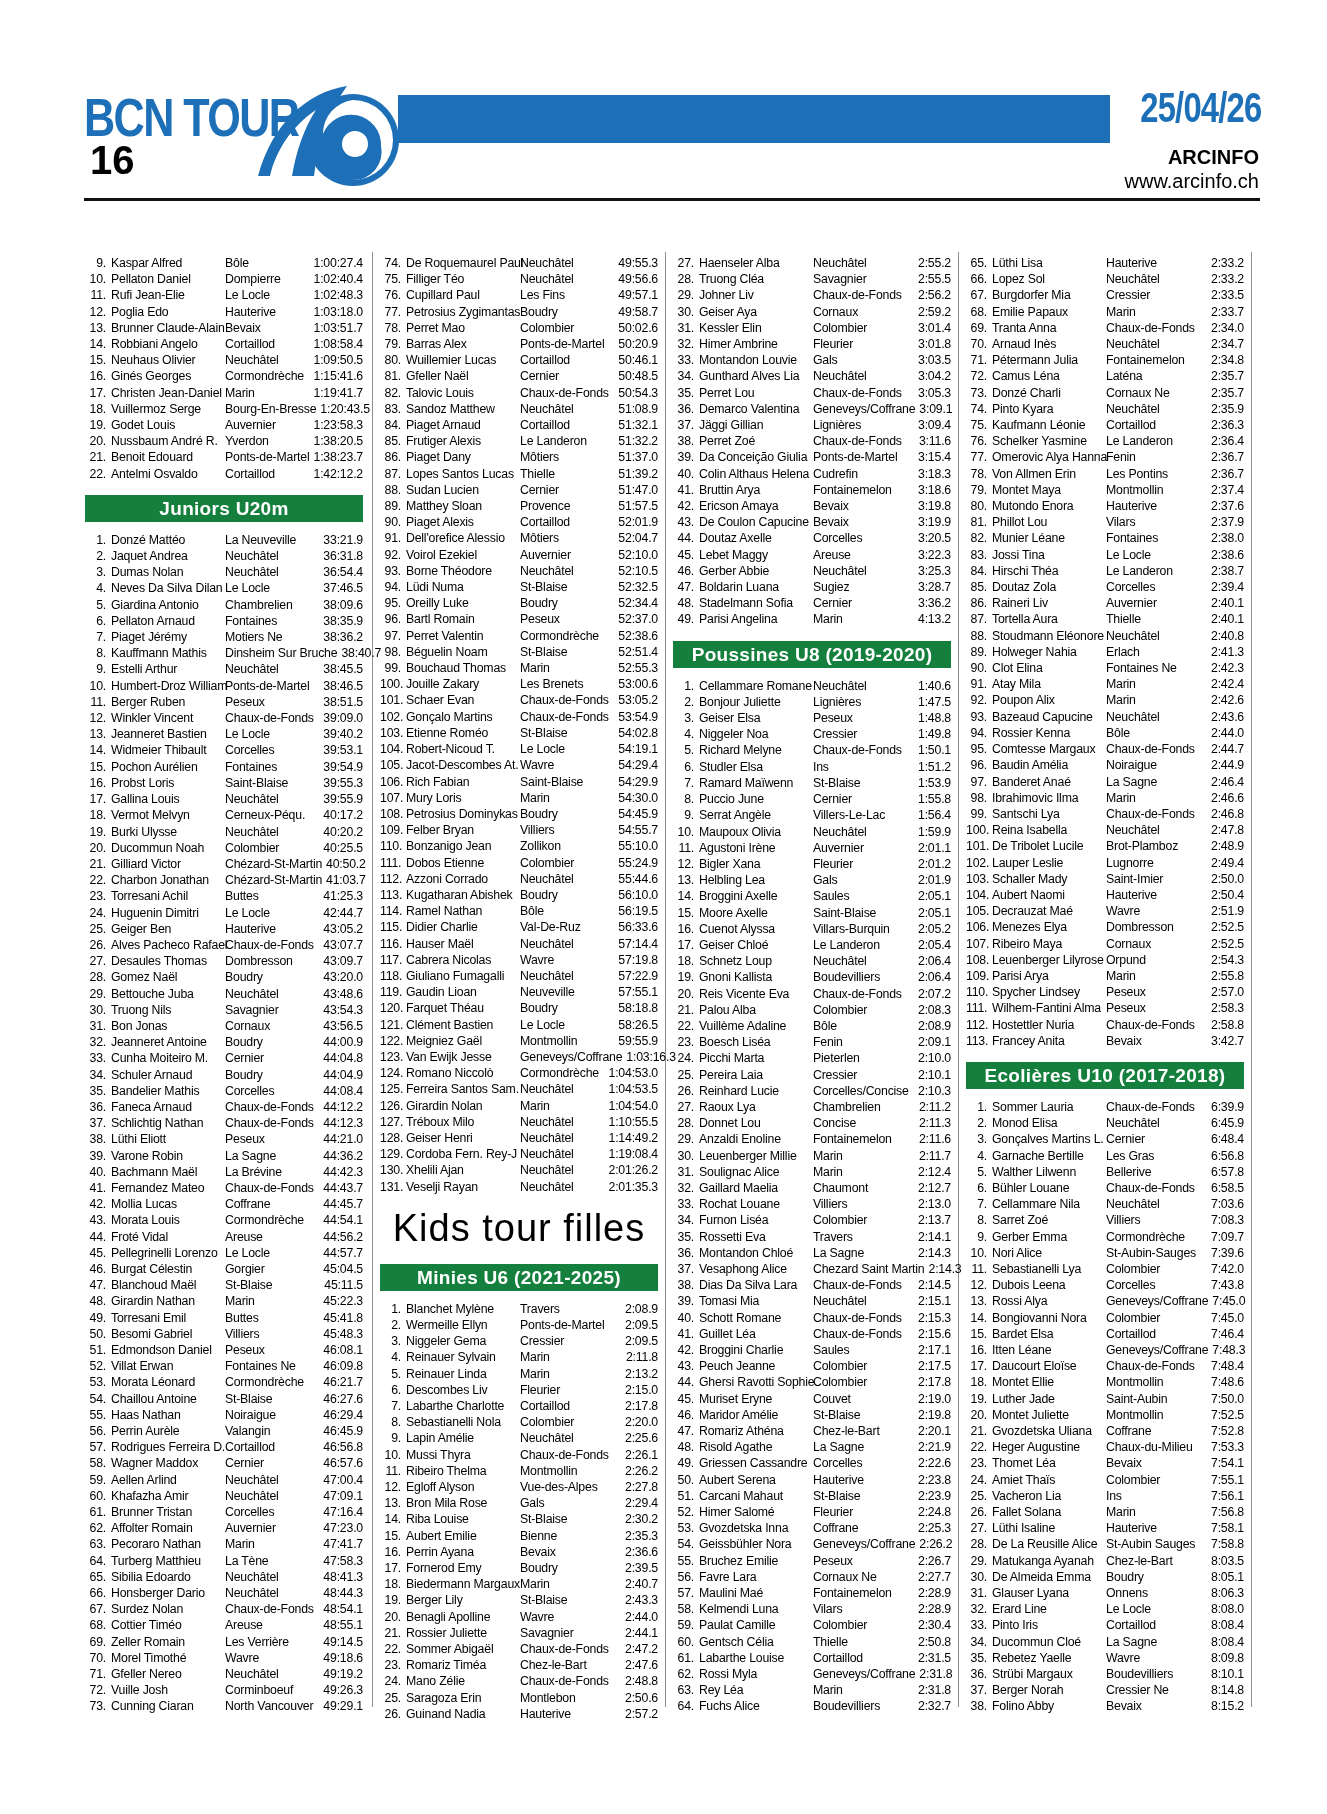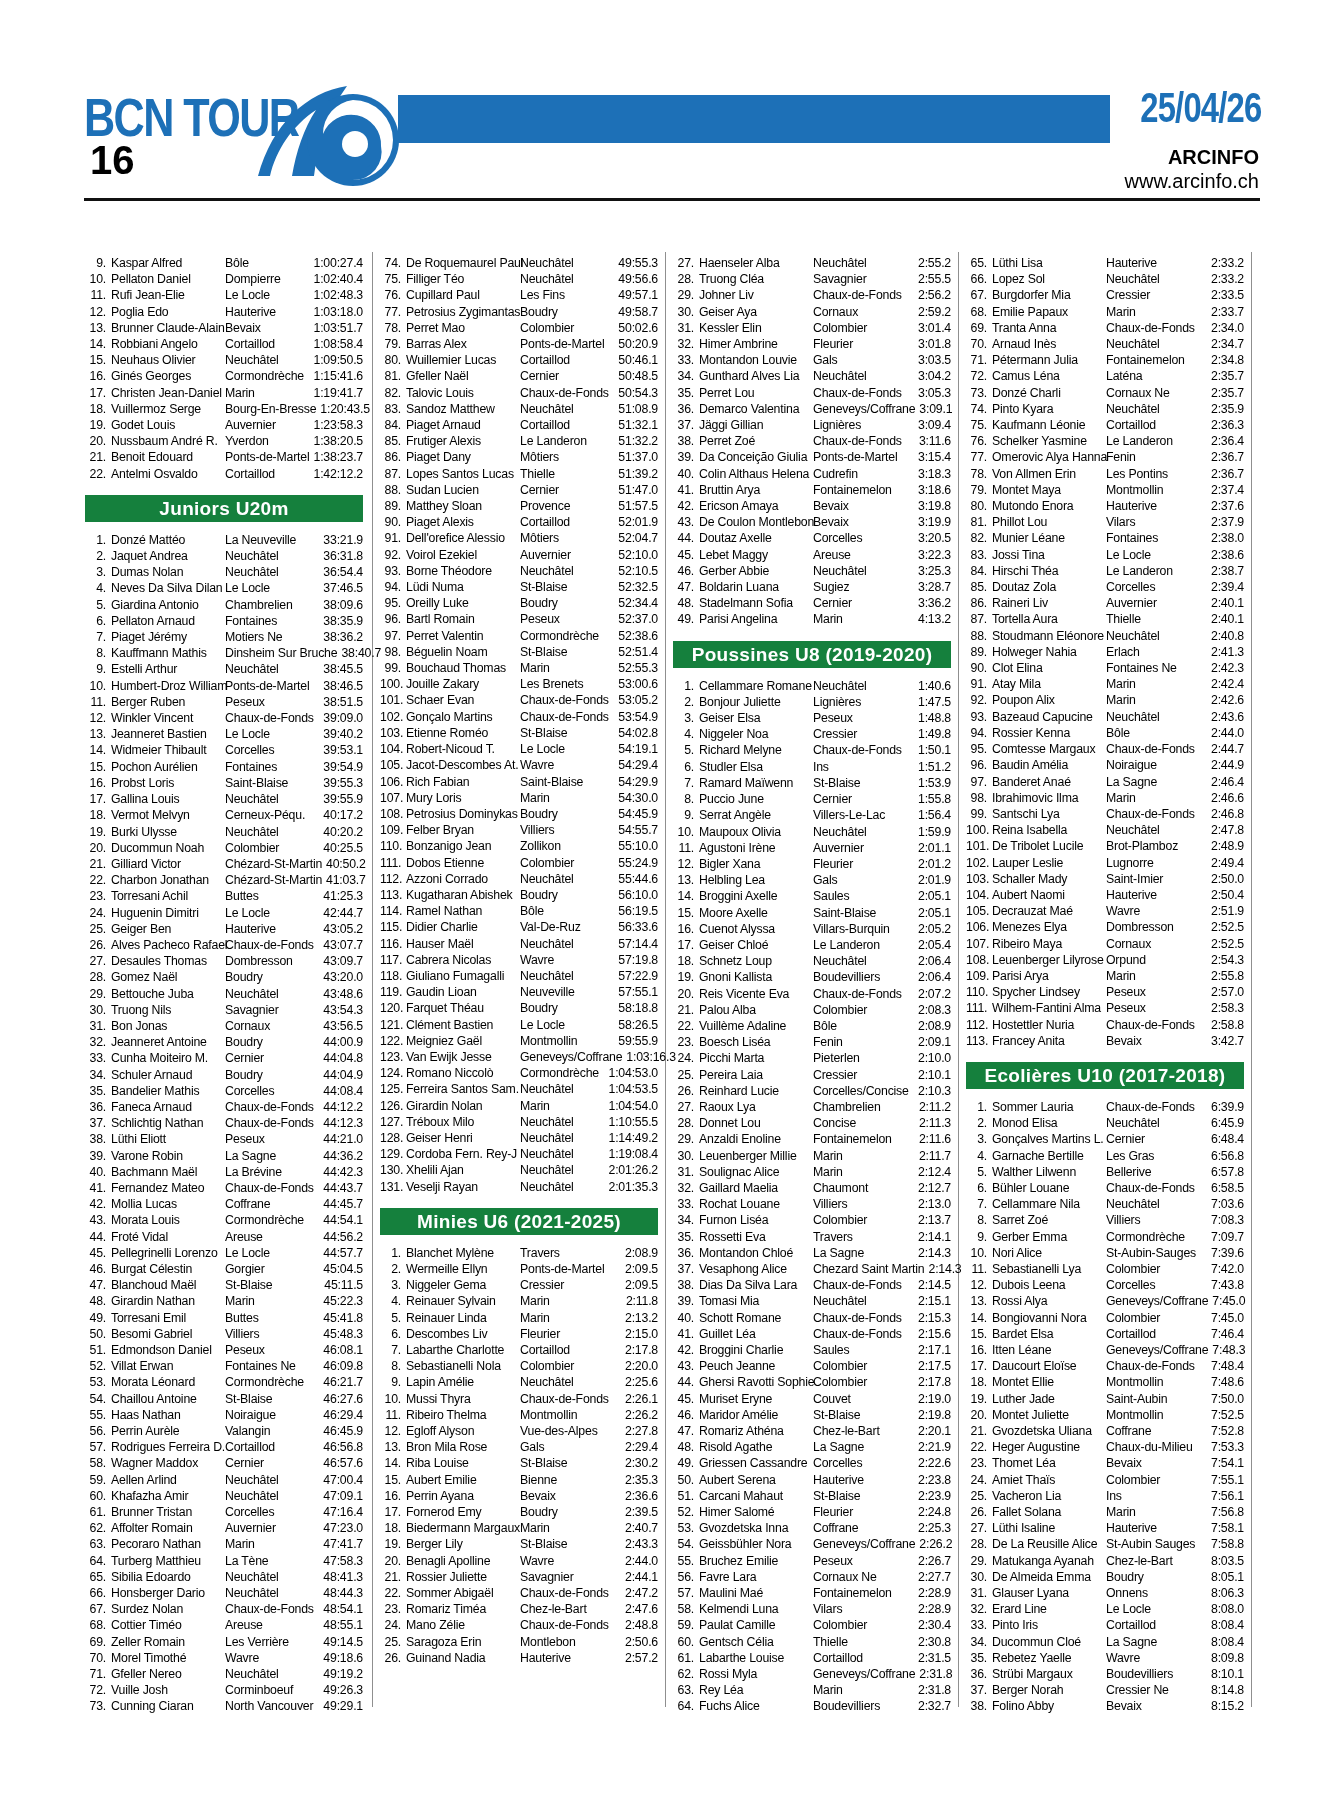--- a/index.html
+++ b/index.html
@@ -935,20 +935,21 @@
         <span class="name">Xhelili Ajan</span>
         <span class="town">Neuchâtel</span>
         <span class="time">2:01:26.2</span>
       </div>
       <div class="row">
         <span class="rank">131.</span>
         <span class="name">Veselji Rayan</span>
         <span class="town">Neuchâtel</span>
         <span class="time">2:01:35.3</span>
       </div>
+      <div class="kids">Kids tour filles</div>
       <div class="bar">Minies U6 (2021-2025)</div>
       <div class="row">
         <span class="rank">1.</span>
         <span class="name">Blanchet Mylène</span>
         <span class="town">Travers</span>
         <span class="time">2:08.9</span>
       </div>
       <div class="row">
         <span class="rank">2.</span>
         <span class="name">Wermeille Ellyn</span>
@@ -1192,21 +1193,21 @@
         <span class="time">3:18.6</span>
       </div>
       <div class="row">
         <span class="rank">42.</span>
         <span class="name">Ericson Amaya</span>
         <span class="town">Bevaix</span>
         <span class="time">3:19.8</span>
       </div>
       <div class="row">
         <span class="rank">43.</span>
-        <span class="name">De Coulon Montlebon</span>
+        <span class="name">De Coulon Capucine</span>
         <span class="town">Bevaix</span>
         <span class="time">3:19.9</span>
       </div>
       <div class="row">
         <span class="rank">44.</span>
         <span class="name">Doutaz Axelle</span>
         <span class="town">Corcelles</span>
         <span class="time">3:20.5</span>
       </div>
       <div class="row">
@@ -1591,21 +1592,21 @@
       <div class="row">
         <span class="rank">59.</span>
         <span class="name">Paulat Camille</span>
         <span class="town">Colombier</span>
         <span class="time">2:30.4</span>
       </div>
       <div class="row">
         <span class="rank">60.</span>
         <span class="name">Gentsch Célia</span>
         <span class="town">Thielle</span>
-        <span class="time">2:30.8</span>
+        <span class="time">2:50.8</span>
       </div>
       <div class="row">
         <span class="rank">61.</span>
         <span class="name">Labarthe Louise</span>
         <span class="town">Cortaillod</span>
         <span class="time">2:31.5</span>
       </div>
       <div class="row">
         <span class="rank">62.</span>
         <span class="name">Rossi Myla</span>

